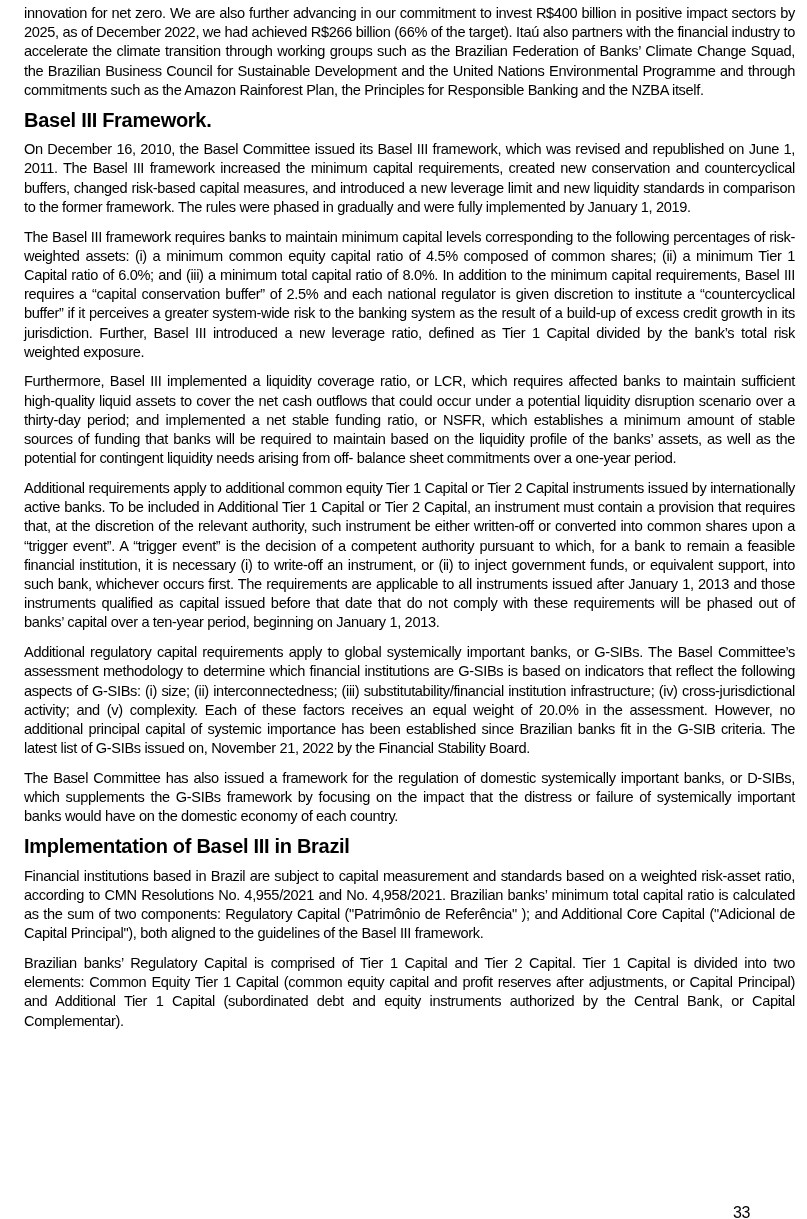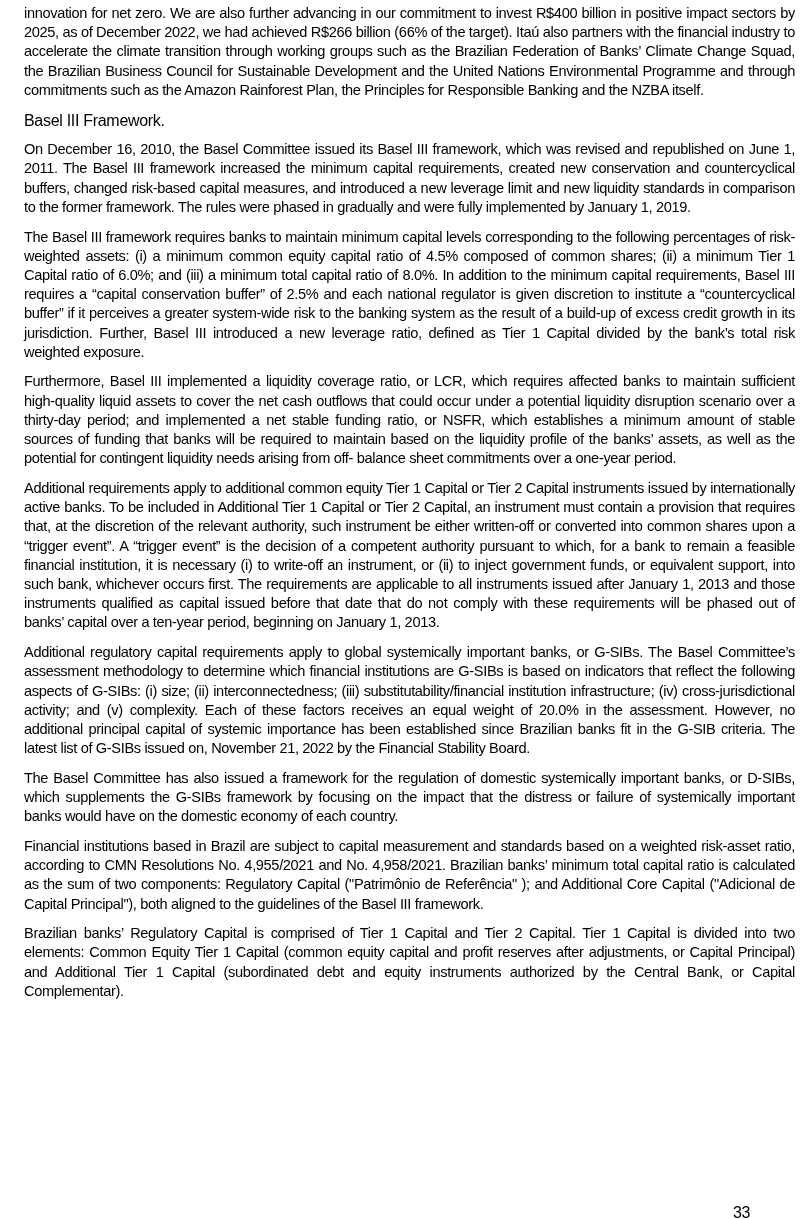--- a/index.html
+++ b/index.html
@@ -24,23 +24,23 @@
     .para {
       font-size: 14.6px;
       line-height: 19.2px;
       text-align: justify;
       margin: 0 0 10.5px 0;
       letter-spacing: -0.35px;
       word-spacing: 0px;
       transform-origin: left top;
     }
     .heading {
-      font-size: 16px;
+      font-size: 20px;
       line-height: 19.2px;
-      font-weight: normal;
+      font-weight: bold;
       margin: 0 0 10.5px 0;
       letter-spacing: -0.3px;
     }
     .page-number {
       position: absolute;
       left: 733px;
       top: 1204px;
       font-size: 16px;
       letter-spacing: -0.3px;
     }
@@ -50,17 +50,18 @@
 
 <div class="page">
   <p class="para">innovation for net zero. We are also further advancing in our commitment to invest R$400 billion in positive impact sectors by 2025, as of December 2022, we had achieved R$266 billion (66% of the target). Itaú also partners with the financial industry to accelerate the climate transition through working groups such as the Brazilian Federation of Banks’ Climate Change Squad, the Brazilian Business Council for Sustainable Development and the United Nations Environmental Programme and through commitments such as the Amazon Rainforest Plan, the Principles for Responsible Banking and the NZBA itself.</p>
   <h2 class="heading">Basel III Framework.</h2>
   <p class="para">On December 16, 2010, the Basel Committee issued its Basel III framework, which was revised and republished on June 1, 2011. The Basel III framework increased the minimum capital requirements, created new conservation and countercyclical buffers, changed risk-based capital measures, and introduced a new leverage limit and new liquidity standards in comparison to the former framework. The rules were phased in gradually and were fully implemented by January 1, 2019.</p>
   <p class="para">The Basel III framework requires banks to maintain minimum capital levels corresponding to the following percentages of risk-weighted assets: (i) a minimum common equity capital ratio of 4.5% composed of common shares; (ii) a minimum Tier 1 Capital ratio of 6.0%; and (iii) a minimum total capital ratio of 8.0%. In addition to the minimum capital requirements, Basel III requires a “capital conservation buffer” of 2.5% and each national regulator is given discretion to institute a “countercyclical buffer” if it perceives a greater system-wide risk to the banking system as the result of a build-up of excess credit growth in its jurisdiction. Further, Basel III introduced a new leverage ratio, defined as Tier 1 Capital divided by the bank’s total risk weighted exposure.</p>
   <p class="para">Furthermore, Basel III implemented a liquidity coverage ratio, or LCR, which requires affected banks to maintain sufficient high-quality liquid assets to cover the net cash outflows that could occur under a potential liquidity disruption scenario over a thirty-day period; and implemented a net stable funding ratio, or NSFR, which establishes a minimum amount of stable sources of funding that banks will be required to maintain based on the liquidity profile of the banks’ assets, as well as the potential for contingent liquidity needs arising from off- balance sheet commitments over a one-year period.</p>
   <p class="para">Additional requirements apply to additional common equity Tier 1 Capital or Tier 2 Capital instruments issued by internationally active banks. To be included in Additional Tier 1 Capital or Tier 2 Capital, an instrument must contain a provision that requires that, at the discretion of the relevant authority, such instrument be either written-off or converted into common shares upon a “trigger event”. A “trigger event” is the decision of a competent authority pursuant to which, for a bank to remain a feasible financial institution, it is necessary (i) to write-off an instrument, or (ii) to inject government funds, or equivalent support, into such bank, whichever occurs first. The requirements are applicable to all instruments issued after January 1, 2013 and those instruments qualified as capital issued before that date that do not comply with these requirements will be phased out of banks’ capital over a ten-year period, beginning on January 1, 2013.</p>
   <p class="para">Additional regulatory capital requirements apply to global systemically important banks, or G-SIBs. The Basel Committee’s assessment methodology to determine which financial institutions are G-SIBs is based on indicators that reflect the following aspects of G-SIBs: (i) size; (ii) interconnectedness; (iii) substitutability/financial institution infrastructure; (iv) cross-jurisdictional activity; and (v) complexity. Each of these factors receives an equal weight of 20.0% in the assessment. However, no additional principal capital of systemic importance has been established since Brazilian banks fit in the G-SIB criteria. The latest list of G-SIBs issued on, November 21, 2022 by the Financial Stability Board.</p>
   <p class="para">The Basel Committee has also issued a framework for the regulation of domestic systemically important banks, or D-SIBs, which supplements the G-SIBs framework by focusing on the impact that the distress or failure of systemically important banks would have on the domestic economy of each country.</p>
+  <h2 class="heading">Implementation of Basel III in Brazil</h2>
   <p class="para">Financial institutions based in Brazil are subject to capital measurement and standards based on a weighted risk-asset ratio, according to CMN Resolutions No. 4,955/2021 and No. 4,958/2021. Brazilian banks’ minimum total capital ratio is calculated as the sum of two components: Regulatory Capital ("Patrimônio de Referência" ); and Additional Core Capital ("Adicional de Capital Principal"), both aligned to the guidelines of the Basel III framework.</p>
   <p class="para">Brazilian banks’ Regulatory Capital is comprised of Tier 1 Capital and Tier 2 Capital. Tier 1 Capital is divided into two elements: Common Equity Tier 1 Capital (common equity capital and profit reserves after adjustments, or Capital Principal) and Additional Tier 1 Capital (subordinated debt and equity instruments authorized by the Central Bank, or Capital Complementar).</p>
 </div>
 
 <div class="page-number">33</div>
 
 </body></html>

